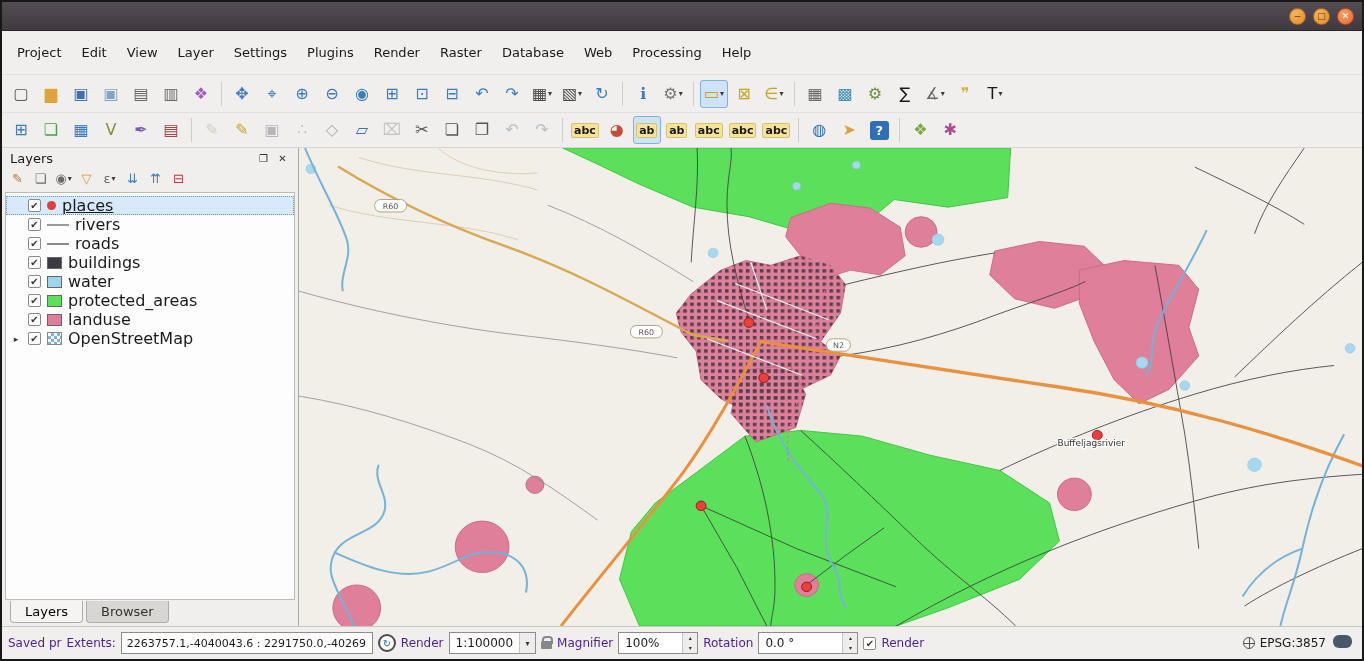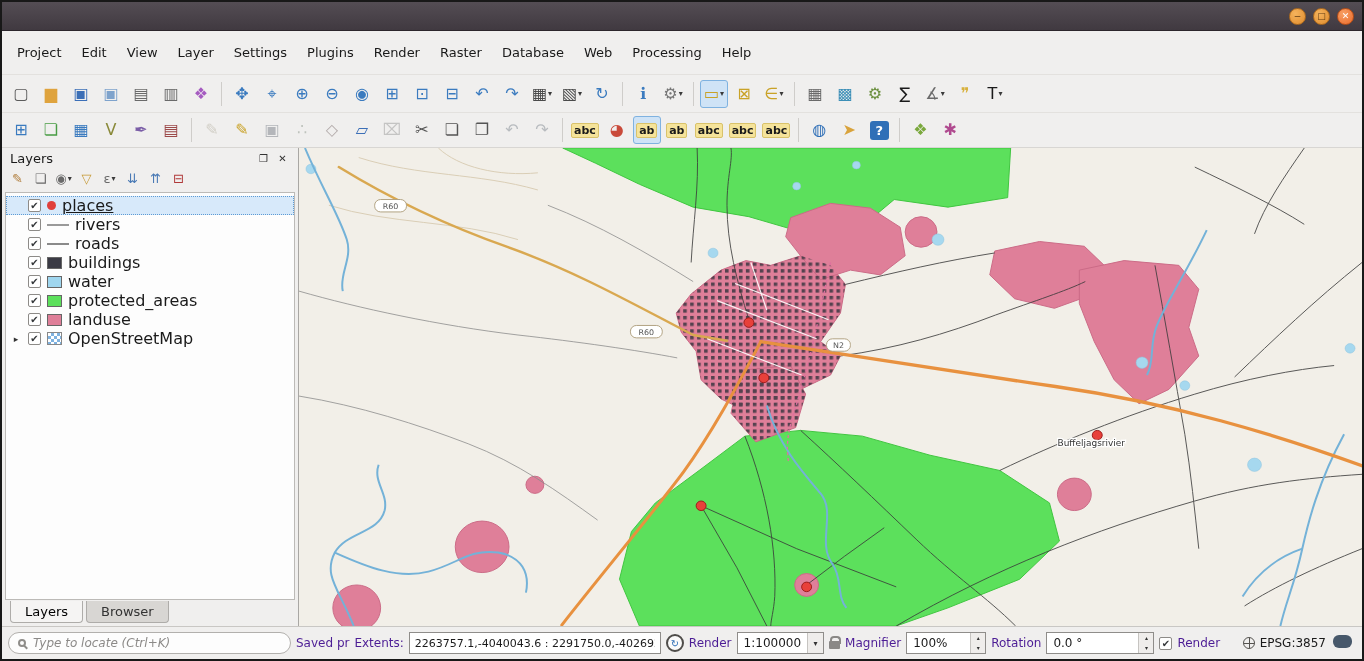--- a/index.html
+++ b/index.html
@@ -530,44 +530,40 @@
           <circle cx="802" cy="301" r="5"></circle>
         </g>
 
         <text x="796" y="312" text-anchor="middle" font-size="9" fill="#333" stroke="#ffffff" stroke-width="2.5" paint-order="stroke">Buffeljagsrivier</text>
       </svg>
     </div>
 
   </div>
 
   <div class="statusbar">
-    <div class="locator">
-      <span class="mag-icon"></span>
-      <input placeholder="Type to locate (Ctrl+K)" style="">
-    </div>
     <span class="sb-text">Saved pr</span>
     <span class="sb-text">Extents:</span>
     <input class="field extents" value="2263757.1,-4040043.6 : 2291750.0,-4026920.3" style="">
     <span class="round-btn">↻</span>
     <span class="sb-text">Render</span>
     <div class="combo">
       <span class="val">1:100000</span>
       <span class="arrow">▾</span>
     </div>
     <span class="lock-icon"></span>
     <span class="sb-text">Magnifier</span>
     <div class="spinbox" style="width:80px">
       <span class="val">100%</span>
       <span class="spin-btns">
         <span>▴</span>
         <span>▾</span>
       </span>
     </div>
     <span class="sb-text">Rotation</span>
-    <div class="spinbox" style="width:108px">
+    <div class="spinbox" style="width:100px">
       <span class="val">0.0 °</span>
       <span class="spin-btns">
         <span>▴</span>
         <span>▾</span>
       </span>
     </div>
     <span class="chk">✔</span>
     <span class="sb-text">Render</span>
     <span class="crs">
       <span class="globe-icon"></span>

